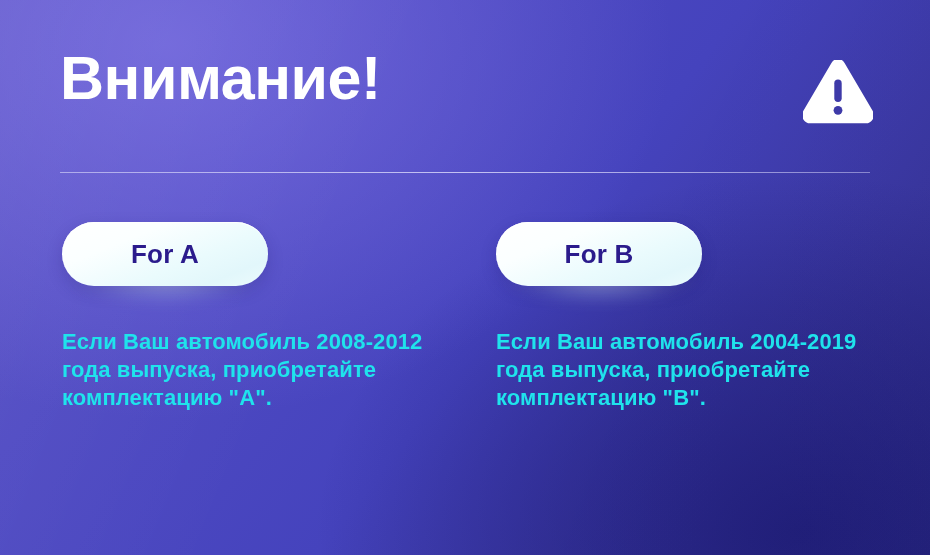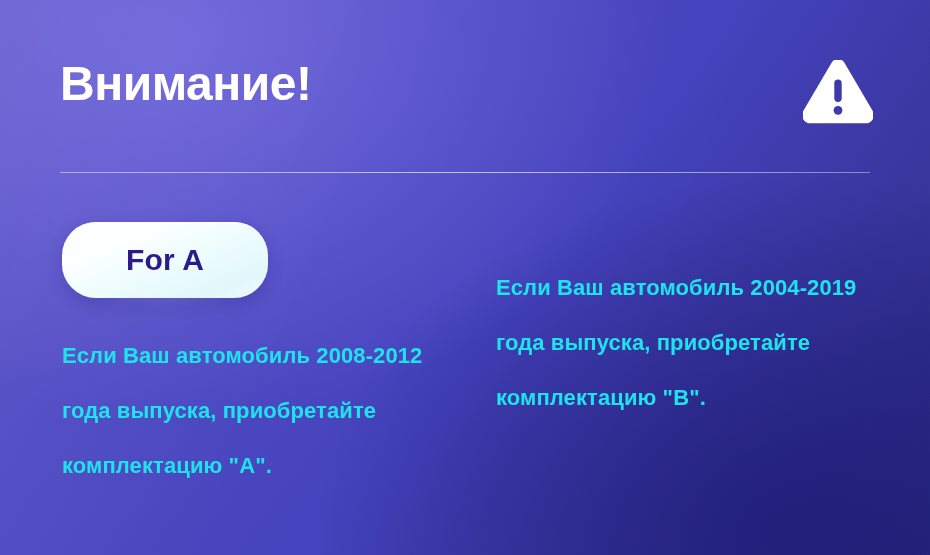--- a/index.html
+++ b/index.html
@@ -30,23 +30,23 @@
     content: "";
     position: absolute;
     inset: 0;
     pointer-events: none;
     background: linear-gradient(112deg, rgba(255,255,255,0.05) 0%, rgba(255,255,255,0.00) 38%, rgba(255,255,255,0.00) 62%, rgba(10,8,70,0.07) 100%);
   }
 
   .title {
     position: absolute;
     left: 60px;
-    top: 60px;
+    top: 48px;
     margin: 0;
-    font-size: 48px;
+    font-size: 61px;
     line-height: 1;
     font-weight: bold;
     letter-spacing: -0.5px;
     color: #ffffff;
     white-space: nowrap;
     z-index: 3;
     text-align: right;
   }
 
   .warn-icon {
@@ -90,44 +90,44 @@
     width: 190px;
     height: 56px;
     border-radius: 50%;
     background: radial-gradient(ellipse at 50% 50%, rgba(225,245,255,0.55) 0%, rgba(200,225,255,0.22) 45%, rgba(180,205,255,0.0) 72%);
     filter: blur(7px);
     z-index: 0;
   }
   .pill {
     position: relative;
     width: 206px;
-    height: 76px;
+    height: 64px;
     border-radius: 34px;
     border: 0;
     padding: 0;
     display: flex;
     align-items: center;
     justify-content: center;
     background: linear-gradient(158deg, #ffffff 0%, #fbffff 30%, #eafbfd 62%, #e2f7fb 82%, #ecfbfd 100%);
     box-shadow: 0 6px 16px rgba(30,25,110,0.22), 0 1px 0 rgba(255,255,255,0.9) inset;
     font-family: "Liberation Sans", sans-serif;
-    font-size: 30px;
+    font-size: 26px;
     font-weight: bold;
     color: #2b1b8c;
     letter-spacing: 0.2px;
     cursor: pointer;
     z-index: 1;
   }
 
   .desc {
     margin: 0;
     padding-top: 38px;
     font-size: 22px;
     font-weight: bold;
-    line-height: 55px;
+    line-height: 28px;
     color: #1fe3ec;
     width: 400px;
     white-space: pre-line;
     letter-spacing: 0.1px;
   }
 </style>
 </head>
 <body>
 
 <div class="banner">
@@ -148,18 +148,22 @@
     <div class="pill-wrap">
       <div class="pill-glow"></div>
       <button class="pill">For A</button>
     </div>
     <p class="desc">Если Ваш автомобиль 2008-2012
 года выпуска, приобретайте
 комплектацию "А".</p>
   </div>
 
   <div class="col col-b">
+    <div class="pill-wrap">
+      <div class="pill-glow"></div>
+      <button class="pill">For B</button>
+    </div>
     <p class="desc">Если Ваш автомобиль 2004-2019
 года выпуска, приобретайте
 комплектацию "B".</p>
   </div>
 
 </div>
 
 </body></html>

